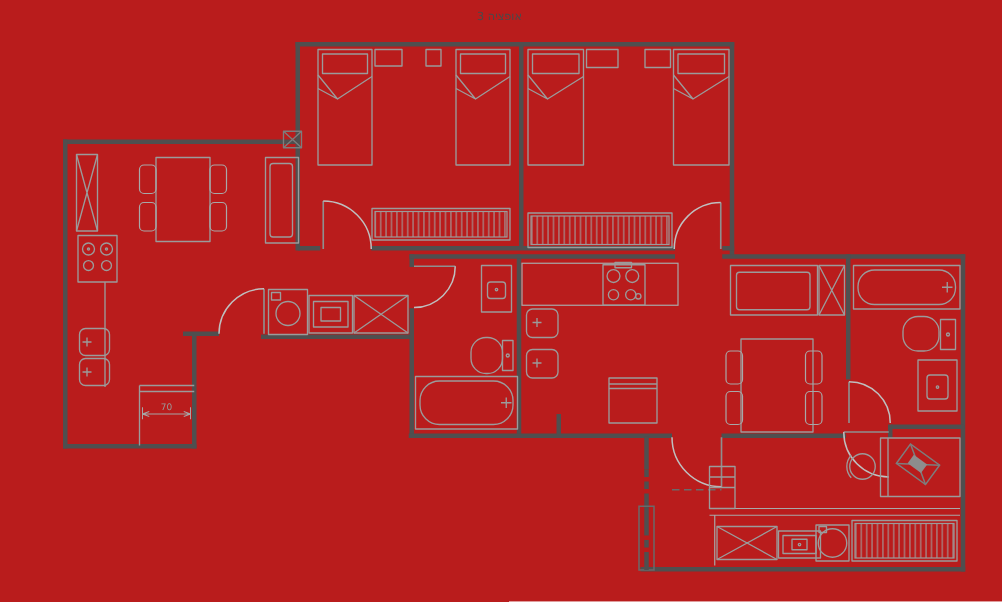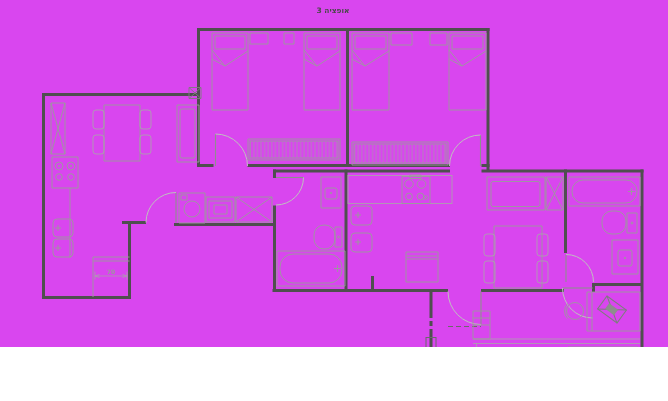--- a/index.html
+++ b/index.html
@@ -1,16 +1,16 @@
 <!DOCTYPE html>
 <html><head>
 <meta charset="utf-8">
 <style>
   html,body{margin:0;padding:0;background:#fff;}
-  .stage{position:relative;width:668px;height:347px;background:#d946ef;overflow:hidden;font-weight:bold;}
+  .stage{position:relative;width:668px;height:401px;background:#b91c1c;overflow:hidden;}
   svg{display:block}
   .wall{stroke:#4f4f4f;stroke-width:3;fill:none;stroke-linecap:butt}
   .wallthin{stroke:#6a6a6a;stroke-width:1;fill:none}
   .dash{stroke-dasharray:5 3}
   .fix{stroke:#9b9b9b;stroke-width:0.9;fill:none;stroke-linejoin:round}
   .fix2{stroke:#a8a8a8;stroke-width:0.8;fill:none}
   .door{stroke:#bfbfbf;stroke-width:1;fill:none}
   .leaf{stroke:#8f8f8f;stroke-width:1.1;fill:none}
   .dim{stroke:#a6a6a6;stroke-width:0.7;fill:none}
   .txt{font-family:"DejaVu Sans","Liberation Sans",sans-serif;fill:#4a4a4a}

